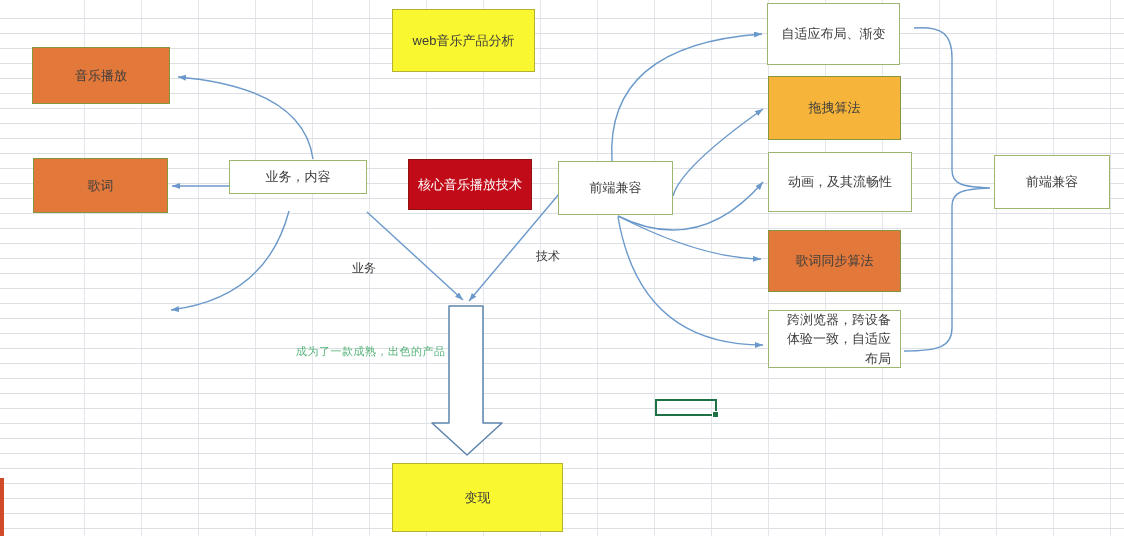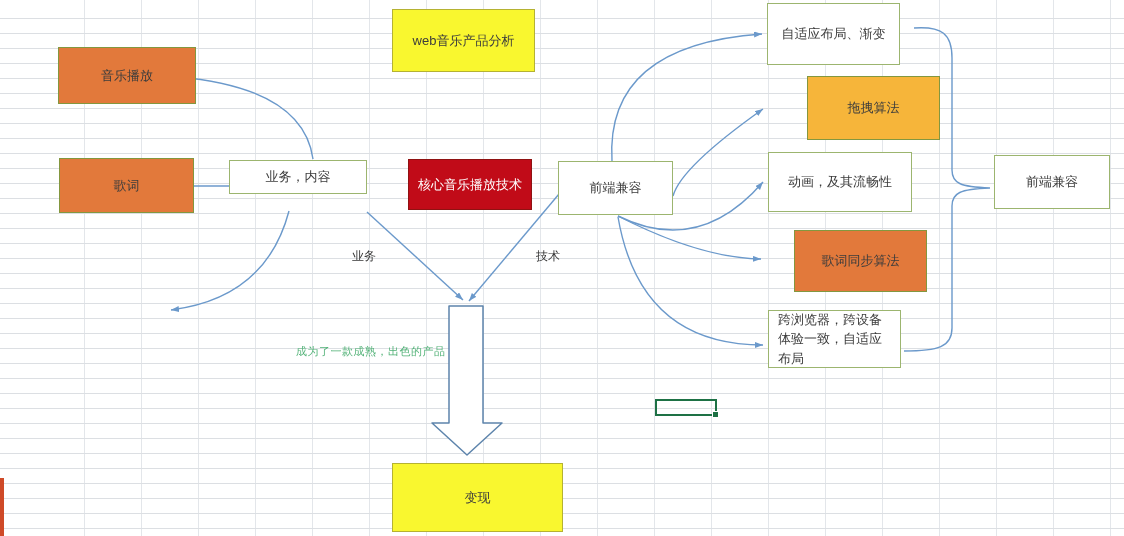--- a/index.html
+++ b/index.html
@@ -20,25 +20,25 @@
   }
   svg.connectors{position:absolute;left:0;top:0;width:1124px;height:536px;}
   .conn{fill:none;stroke:var(--connector);stroke-width:1.4px;}
   .hollow{fill:#ffffff;stroke:var(--hollow-stroke);stroke-width:1.5px;stroke-linejoin:round;}
   #arrowhead path{fill:var(--connector);}
   .node{
     position:absolute;display:flex;align-items:center;justify-content:center;
     box-sizing:border-box;font-size:13px;line-height:1.5;text-align:center;
   }
   .node.white{background:#fff;border:1px solid var(--white-border);}
-  .node.orange{background:var(--orange);border:1px solid var(--orange-border);margin-left:26px;}
-  .node.gold{background:var(--gold);border:1px solid var(--orange-border);margin-left:39px;}
+  .node.orange{background:var(--orange);border:1px solid var(--orange-border);}
+  .node.gold{background:var(--gold);border:1px solid var(--orange-border);}
   .node.red{background:var(--red);border:1px solid #8f1212;color:#fff;font-weight:normal;}
   .node.yellow{background:var(--yellow);border:1px solid var(--yellow-border);}
-  .node.wrap{text-align:left;padding:12px 9px;}
+  .node.wrap{text-align:right;padding:12px 9px;}
   .edge-label{position:absolute;font-size:12px;color:#353535;}
   .annotation{position:absolute;font-size:11px;color:var(--annotation-green);white-space:nowrap;letter-spacing:0.5px;}
   .selected-cell{position:absolute;left:655px;top:399px;width:62px;height:17px;box-sizing:border-box;border:2px solid var(--cell-green);}
   .fill-handle{position:absolute;right:-4px;bottom:-4px;width:5px;height:5px;background:var(--cell-green);border:1px solid #fff;}
   .edge-sliver{position:absolute;left:0;top:478px;width:4px;height:58px;background:var(--sliver-red);}
 </style>
 </head>
 <body>
 
 <div class="sheet">
@@ -104,21 +104,21 @@
     <span>跨浏览器，跨设备体验一致，自适应布局</span>
   </div>
   <div class="node white" style="left:994px;top:155px;width:116px;height:54px">
     <span>前端兼容</span>
   </div>
 
   <div class="node yellow" style="left:392px;top:463px;width:171px;height:69px">
     <span>变现</span>
   </div>
 
-  <span class="edge-label" style="left:352px;top:248px">业务</span>
+  <span class="edge-label" style="left:352px;top:260px">业务</span>
   <span class="edge-label" style="left:536px;top:248px">技术</span>
 
   <span class="annotation" style="left:296px;top:344px">成为了一款成熟，出色的产品</span>
 
   <div class="selected-cell">
     <div class="fill-handle"></div>
   </div>
 
   <div class="edge-sliver"></div>
 

